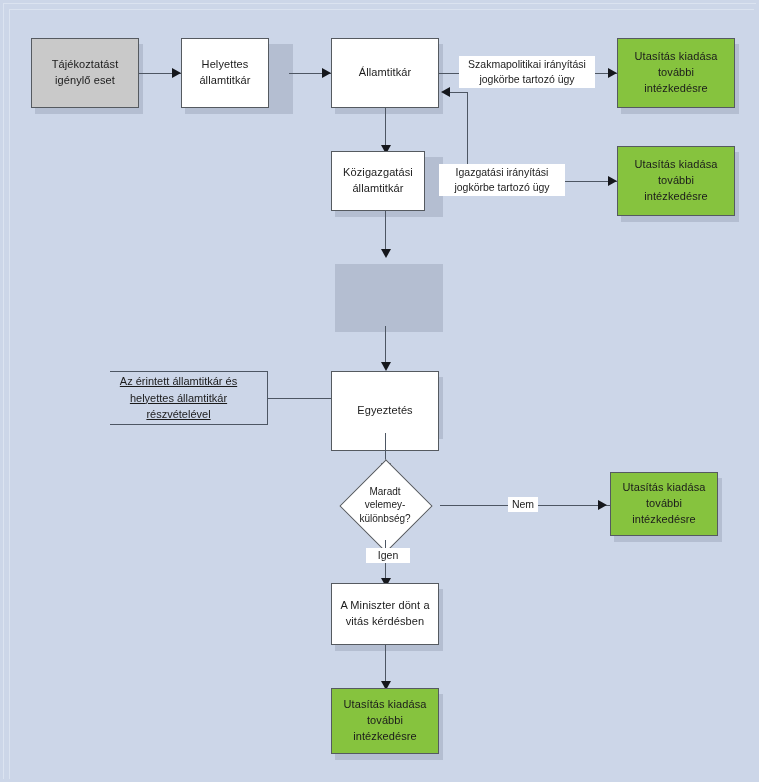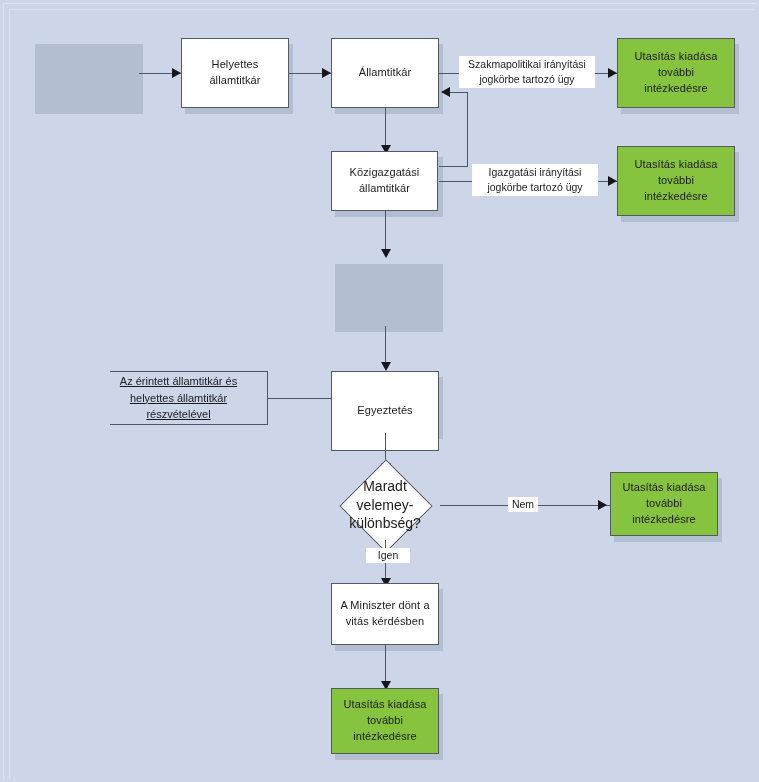--- a/index.html
+++ b/index.html
@@ -70,21 +70,21 @@
     border: 1px solid #555a60;
     transform: rotate(45deg);
   }
   .decision .dtext {
     position: absolute;
     inset: 0;
     display: flex;
     align-items: center;
     justify-content: center;
     text-align: center;
-    font-size: 14px;
+    font-size: 10px;
     color: #1b1b1b;
     line-height: 1.35;
     z-index: 2;
   }
 
   
   .bracket {
     position: absolute;
     box-sizing: border-box;
     border-top: 1px solid #4d5663;
@@ -149,26 +149,29 @@
 </style>
 </head>
 <body>
 
 <div id="canvas">
 
   <div class="page-frame frame-outer"></div>
   <div class="page-frame frame-inner"></div>
 
   <div class="shadow" style="left:35px; top:44px; width:108px; height:70px;"></div>
+  <div class="node proc-gray" style="left:31px; top:38px; width:108px; height:70px;">
+    <span class="label">Tájékoztatást<br>igénylő eset</span>
+  </div>
 
   <div class="ln h" style="left:139px; top:73px; width:42px;"></div>
   <div class="arrow right" style="left:172px; top:68px;"></div>
 
   <div class="shadow" style="left:185px; top:44px; width:108px; height:70px;"></div>
-  <div class="node proc-white" style="left:181px; top:38px; width:108px; height:70px;">
+  <div class="node proc-white" style="left:181px; top:38px; width:88px; height:70px;">
     <span class="label">Helyettes<br>államtitkár</span>
   </div>
 
   <div class="ln h" style="left:289px; top:73px; width:43px;"></div>
   <div class="arrow right" style="left:322px; top:68px;"></div>
 
   <div class="shadow" style="left:335px; top:44px; width:108px; height:70px;"></div>
   <div class="node proc-white" style="left:331px; top:38px; width:108px; height:70px;">
     <span class="label">Államtitkár</span>
   </div>
@@ -185,28 +188,28 @@
 
   <div class="ln v" style="left:385px; top:108px; width:1px; height:43px;"></div>
   <div class="arrow down" style="left:381px; top:145px;"></div>
 
   <div class="ln h" style="left:439px; top:166px; width:29px;"></div>
   <div class="ln v" style="left:467px; top:92px; width:1px; height:75px;"></div>
   <div class="ln h" style="left:450px; top:92px; width:18px;"></div>
   <div class="arrow left" style="left:441px; top:87px;"></div>
 
   <div class="shadow" style="left:335px; top:157px; width:108px; height:60px;"></div>
-  <div class="node proc-white" style="left:331px; top:151px; width:107px; height:60px;">
+  <div class="node proc-white" style="left:331px; top:151px; width:94px; height:60px;">
     <span class="label">Közigazgatási<br>államtitkár</span>
   </div>
 
   <div class="ln h" style="left:439px; top:181px; width:180px;"></div>
   <div class="arrow right" style="left:608px; top:176px;"></div>
 
-  <div class="edge-label" style="left:472px; top:164px; width:126px;">Igazgatási irányítási<br>jogkörbe tartozó ügy</div>
+  <div class="edge-label" style="left:439px; top:164px; width:126px;">Igazgatási irányítási<br>jogkörbe tartozó ügy</div>
 
   <div class="shadow" style="left:621px; top:152px; width:118px; height:70px;"></div>
   <div class="node proc-green" style="left:617px; top:146px; width:118px; height:70px;">
     <span class="label">Utasítás kiadása<br>további<br>intézkedésre</span>
   </div>
 
   <div class="ln v" style="left:385px; top:211px; width:1px; height:44px;"></div>
   <div class="arrow down" style="left:381px; top:249px;"></div>
 
   <div class="shadow" style="left:335px; top:264px; width:108px; height:68px;"></div>

